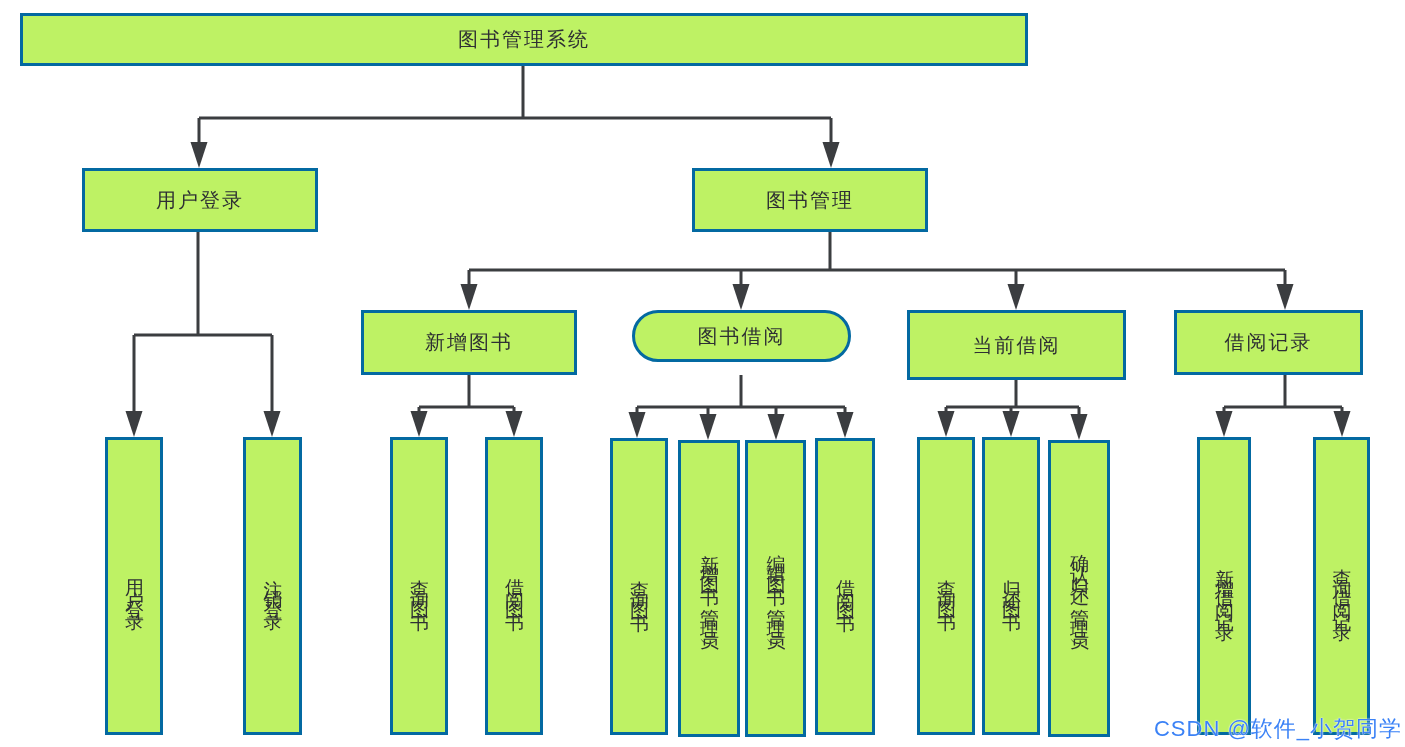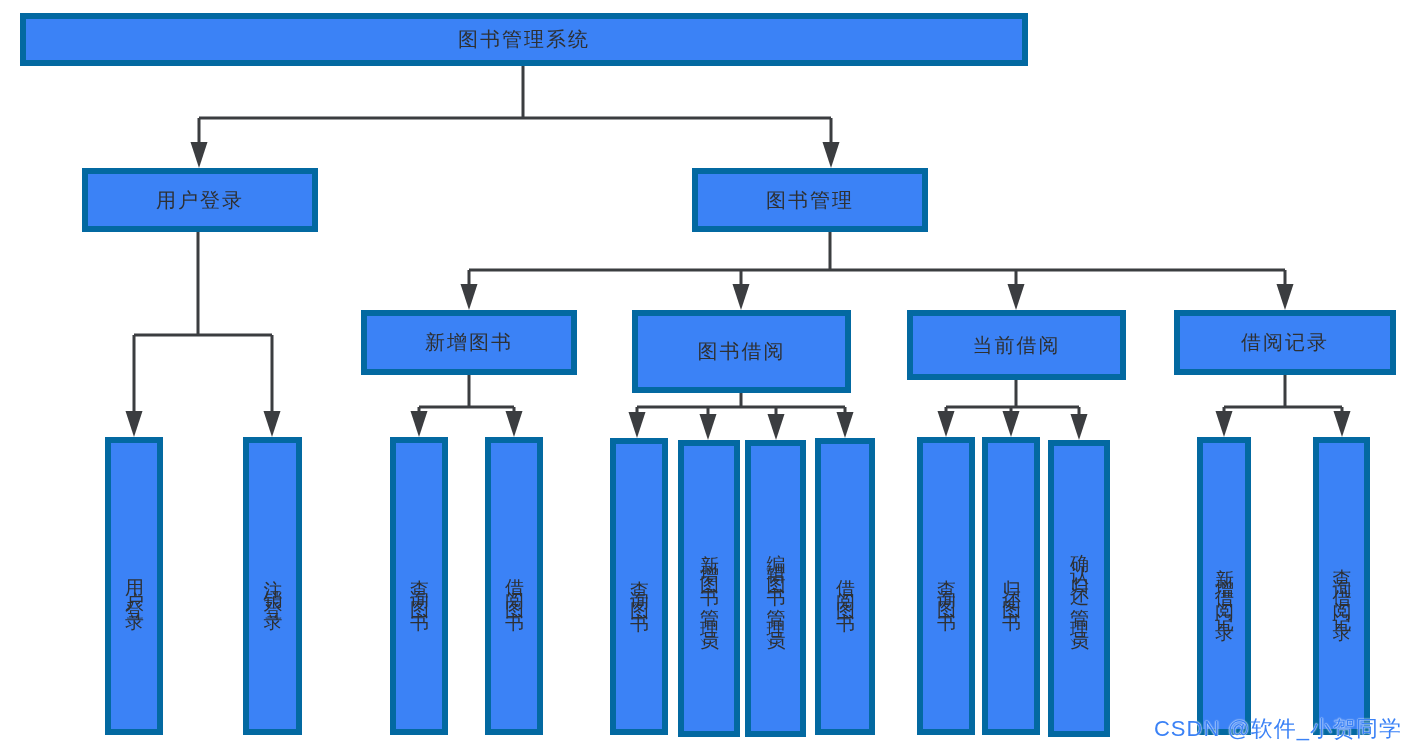--- a/index.html
+++ b/index.html
@@ -7,22 +7,22 @@
     position:relative;
     width:1405px; height:747px;
     background:#ffffff;
     font-family:"Liberation Sans", sans-serif;
     overflow:hidden;
   }
   .connectors { position:absolute; left:0; top:0; z-index:1; }
   .node {
     position:absolute;
     box-sizing:border-box;
-    border:6px solid #0369a1;
-    background:#3b82f6;
+    border:3px solid #0369a1;
+    background:#bef264;
     display:flex;
     align-items:center;
     justify-content:center;
     color:#2e3033;
     z-index:2;
   }
   .h-node span {
     font-size:20px;
     letter-spacing:2px;
     white-space:nowrap;
@@ -35,23 +35,23 @@
     line-height:1.1;
     white-space:nowrap;
   }
   
   #n-root        { left:20px;   top:13px;  width:1008px; height:53px; }
   
   #n-user-login  { left:82px;   top:168px; width:236px; height:64px; }
   #n-book-mgmt   { left:692px;  top:168px; width:236px; height:64px; }
   
   #n-new-rec     { left:361px;  top:310px; width:216px; height:65px; }
-  #n-borrowing   { left:632px;  top:310px; width:219px; height:83px; }
+  #n-borrowing   { left:632px;  top:310px; width:219px; height:52px;border-radius:29px; }
   #n-current     { left:907px;  top:310px; width:219px; height:70px;font-family:Liberation Mono, monospace; }
-  #n-records     { left:1174px; top:310px; width:222px; height:65px; }
+  #n-records     { left:1174px; top:310px; width:189px; height:65px; }
   
   #n-a1 { left:105px;  top:437px; width:58px; height:298px; }
   #n-a2 { left:243px;  top:437px; width:59px; height:298px; }
   #n-b1 { left:390px;  top:437px; width:58px; height:298px; }
   #n-b2 { left:485px;  top:437px; width:58px; height:298px; }
   #n-c1 { left:610px;  top:438px; width:58px; height:297px; }
   #n-c2 { left:678px;  top:440px; width:62px; height:297px; }
   #n-c3 { left:745px;  top:440px; width:61px; height:297px; }
   #n-c4 { left:815px;  top:438px; width:60px; height:297px; }
   #n-d1 { left:917px;  top:437px; width:58px; height:298px; }

